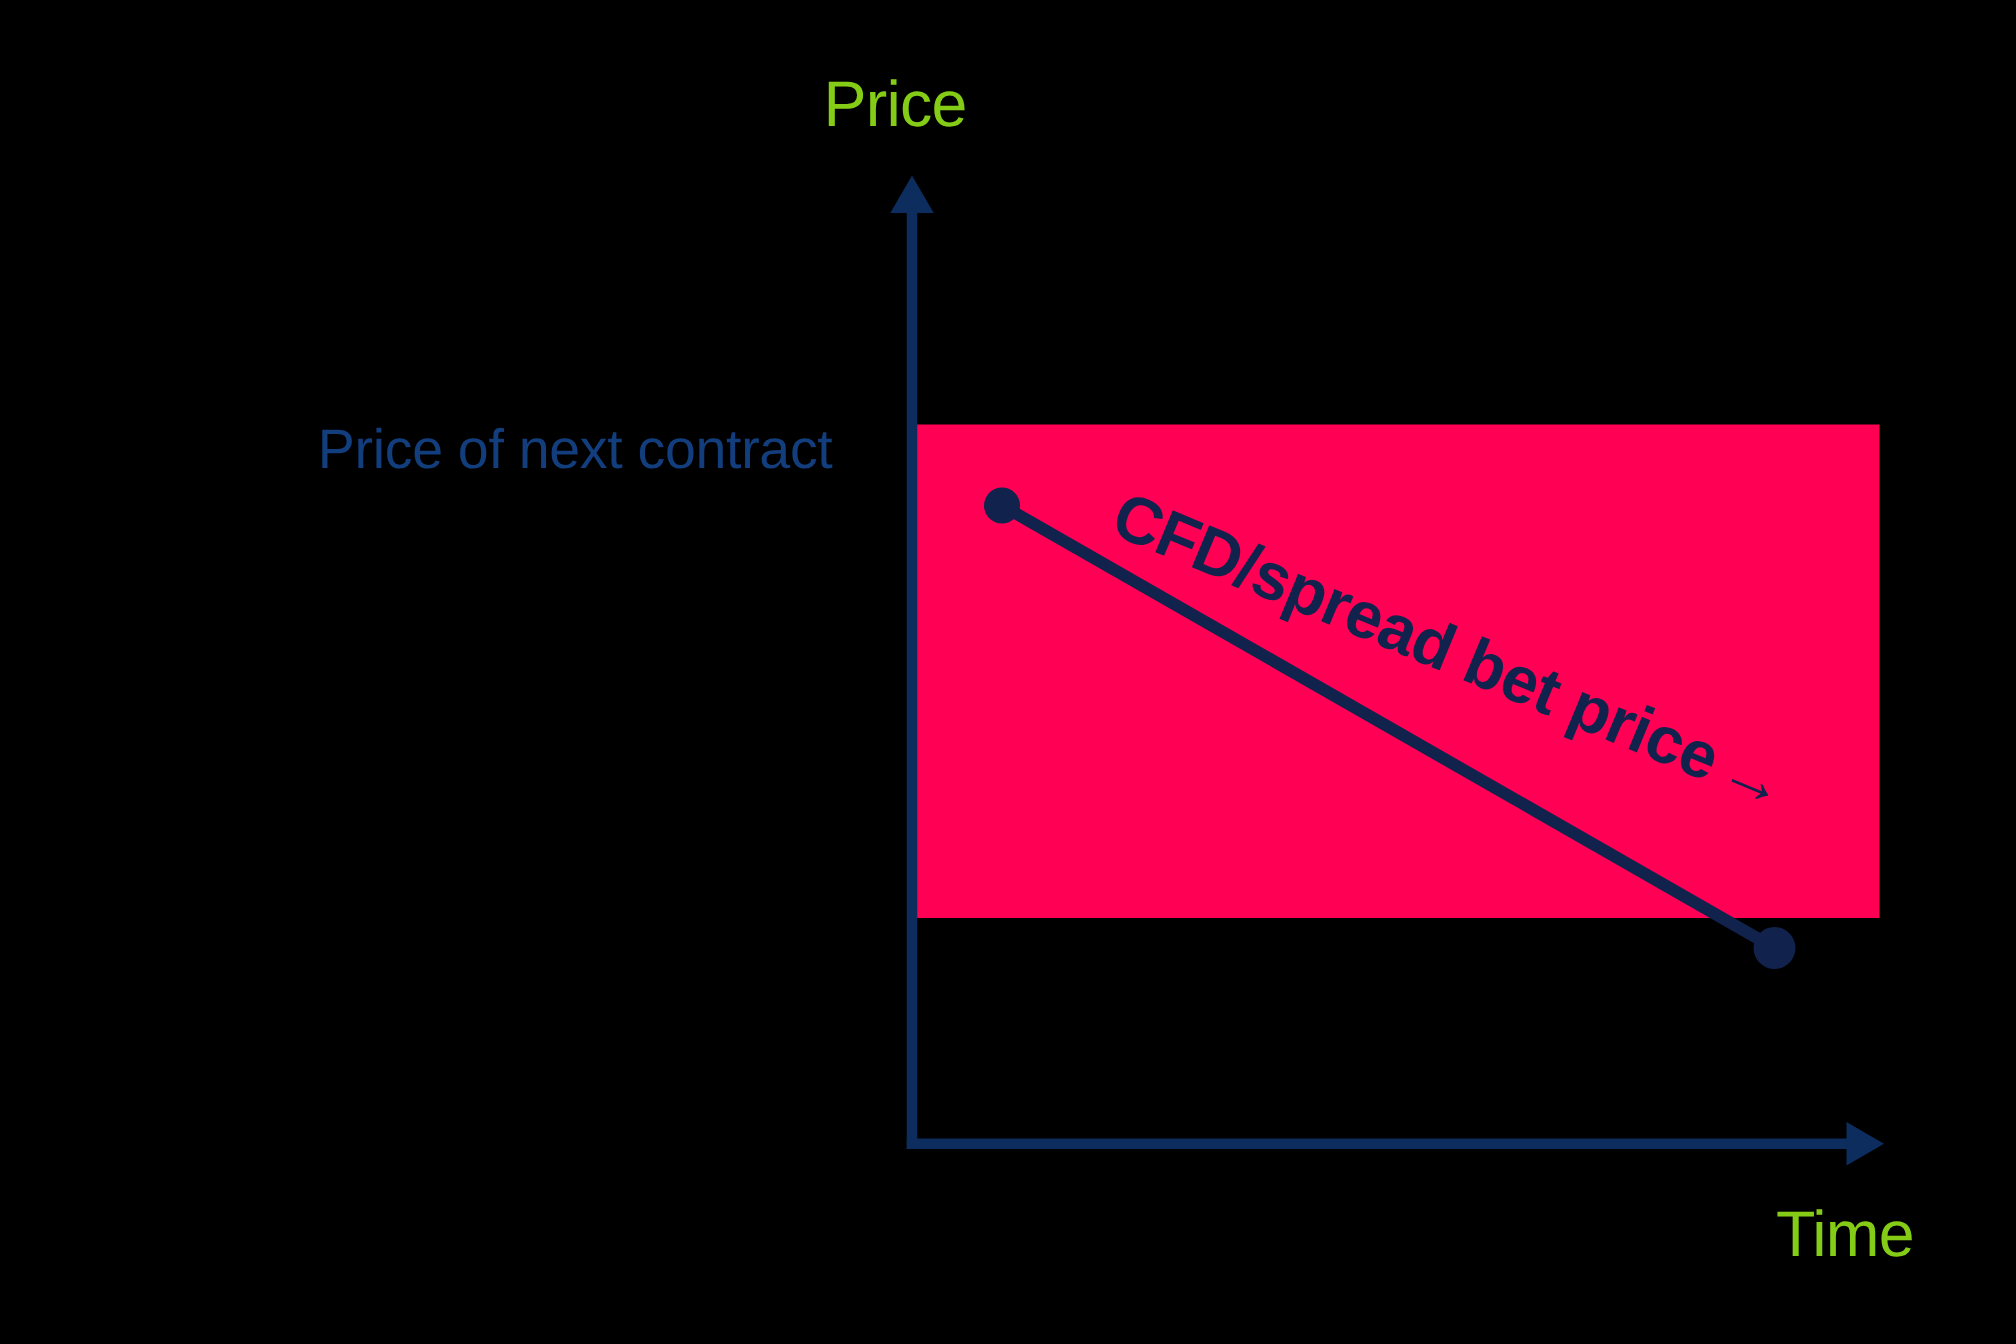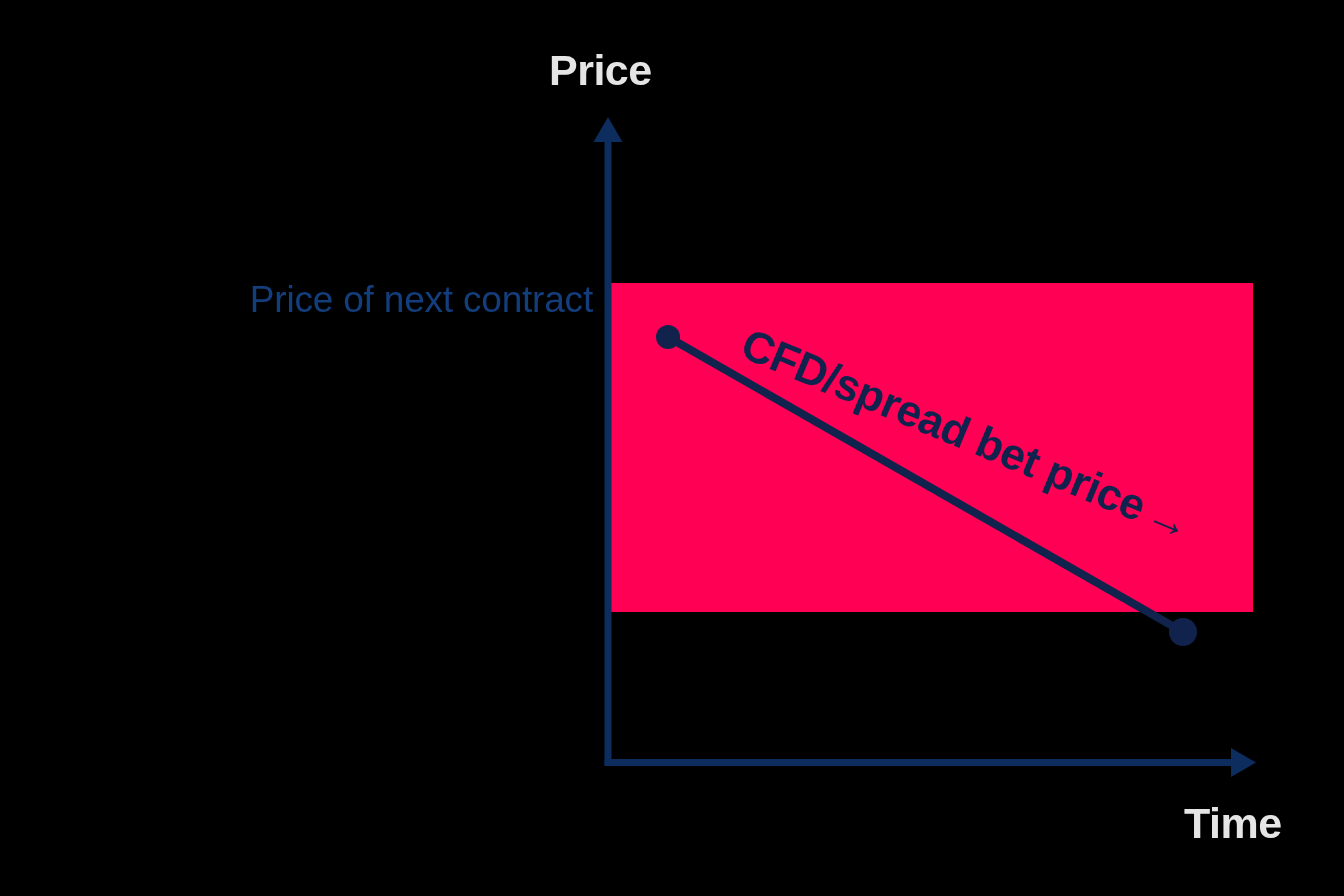--- a/index.html
+++ b/index.html
@@ -13,42 +13,42 @@
     width: 1344px;
     height: 896px;
     background: #000000;
     overflow: hidden;
     font-family: "Liberation Sans", "DejaVu Sans", sans-serif;
   }
 
   
   .axis-label {
     position: absolute;
-    font-weight: 700;
+    font-weight: 400;
     letter-spacing: -0.5px;
-    color: #e5e5e5;
+    color: #84cc16;
     white-space: nowrap;
   }
   #price-axis-label {
     left: 549px;
     top: 45px;
     font-size: 43px;
     line-height: 50px;
   }
   #time-axis-label {
     left: 1184px;
     top: 798px;
     font-size: 43px;
     line-height: 50px;
   }
 
   
   .value-label {
     position: absolute;
-    right: 751px;            
+    right: 789px;            
     font-size: 37px;
     line-height: 44px;
     font-weight: 400;
     letter-spacing: -0.2px;
     color: #133e7d;
     white-space: nowrap;
     text-align: left;
   }
   #label-next-contract   { top: 278px; }
   #label-expiring-contract { top: 578px; }

